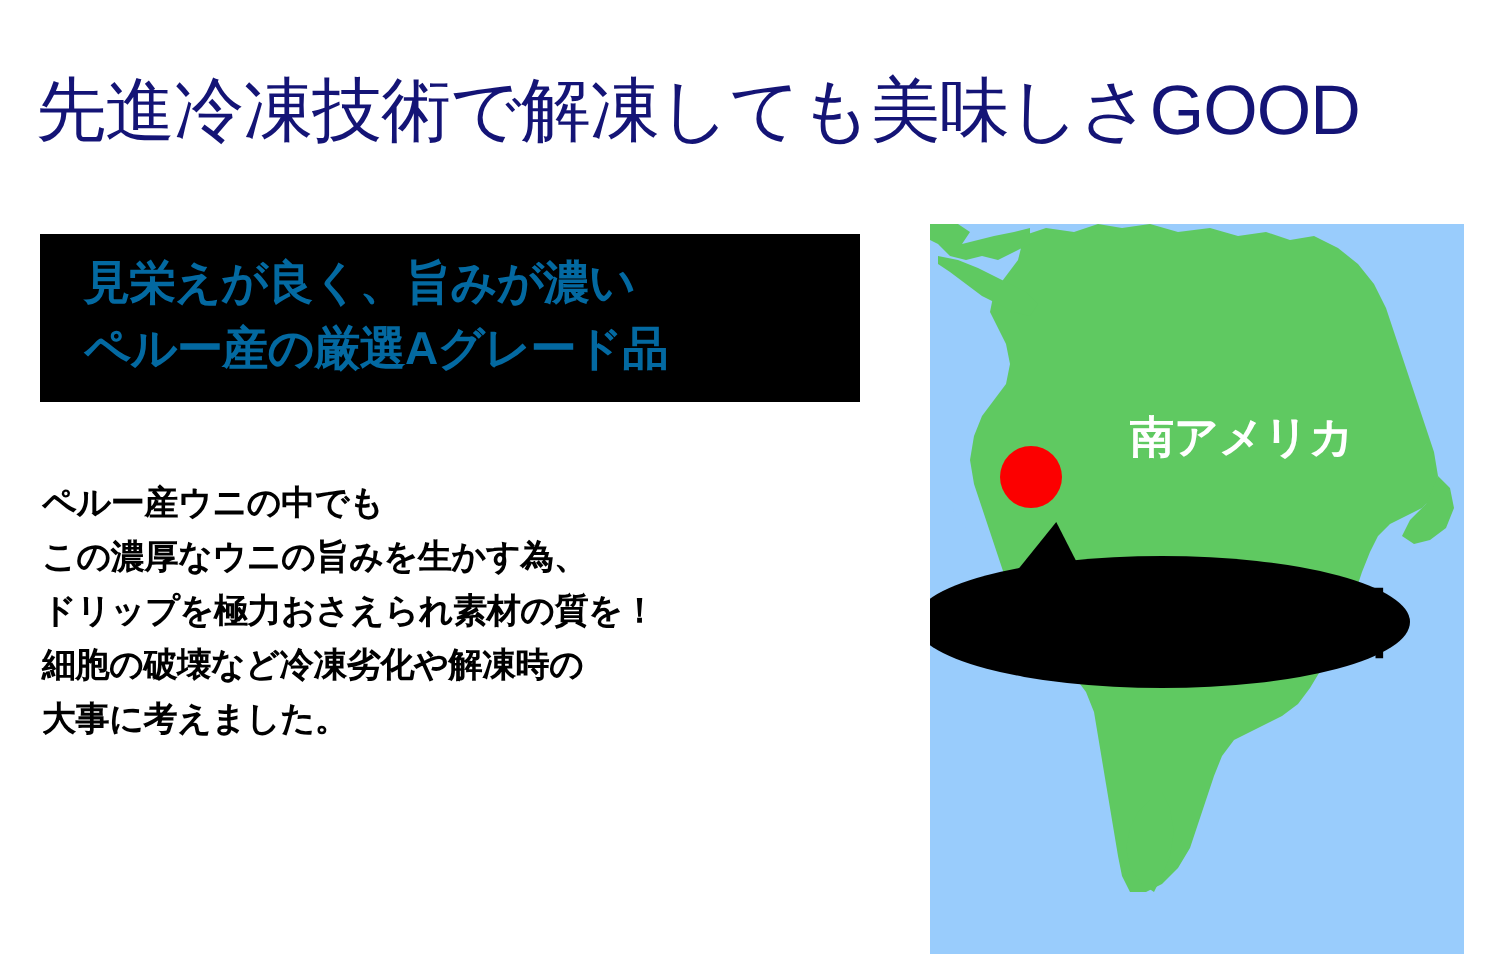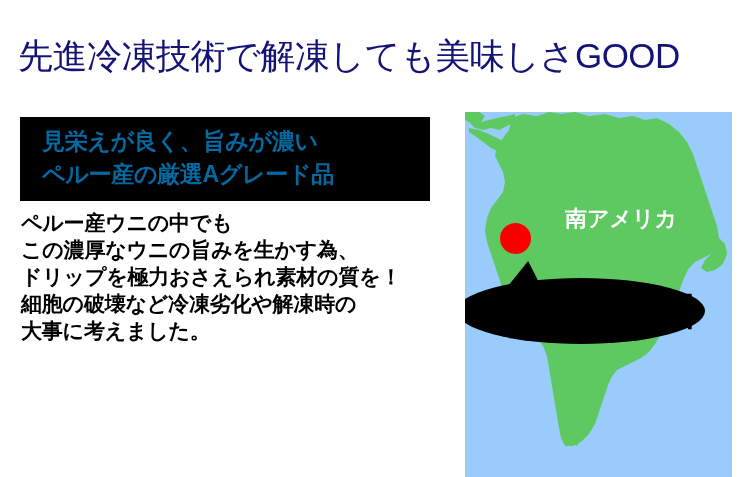--- a/index.html
+++ b/index.html
@@ -51,24 +51,24 @@
     white-space: nowrap;
     line-height: 1;
   }
   #banner .line1 { top: 13px; }
   #banner .line2 { top: 46px; }
 
   
   #body-copy {
     position: absolute;
     left: 21px;
-    top: 209px;
+    top: 238px;
     width: 420px;
     color: #000000;
-    font-size: 21px;
+    font-size: 17px;
     font-weight: bold;
     line-height: 27px;
     letter-spacing: -0.2px;
   }
   #body-copy .bline { white-space: nowrap; }
 
   
   #map {
     position: absolute;
     left: 465px;

